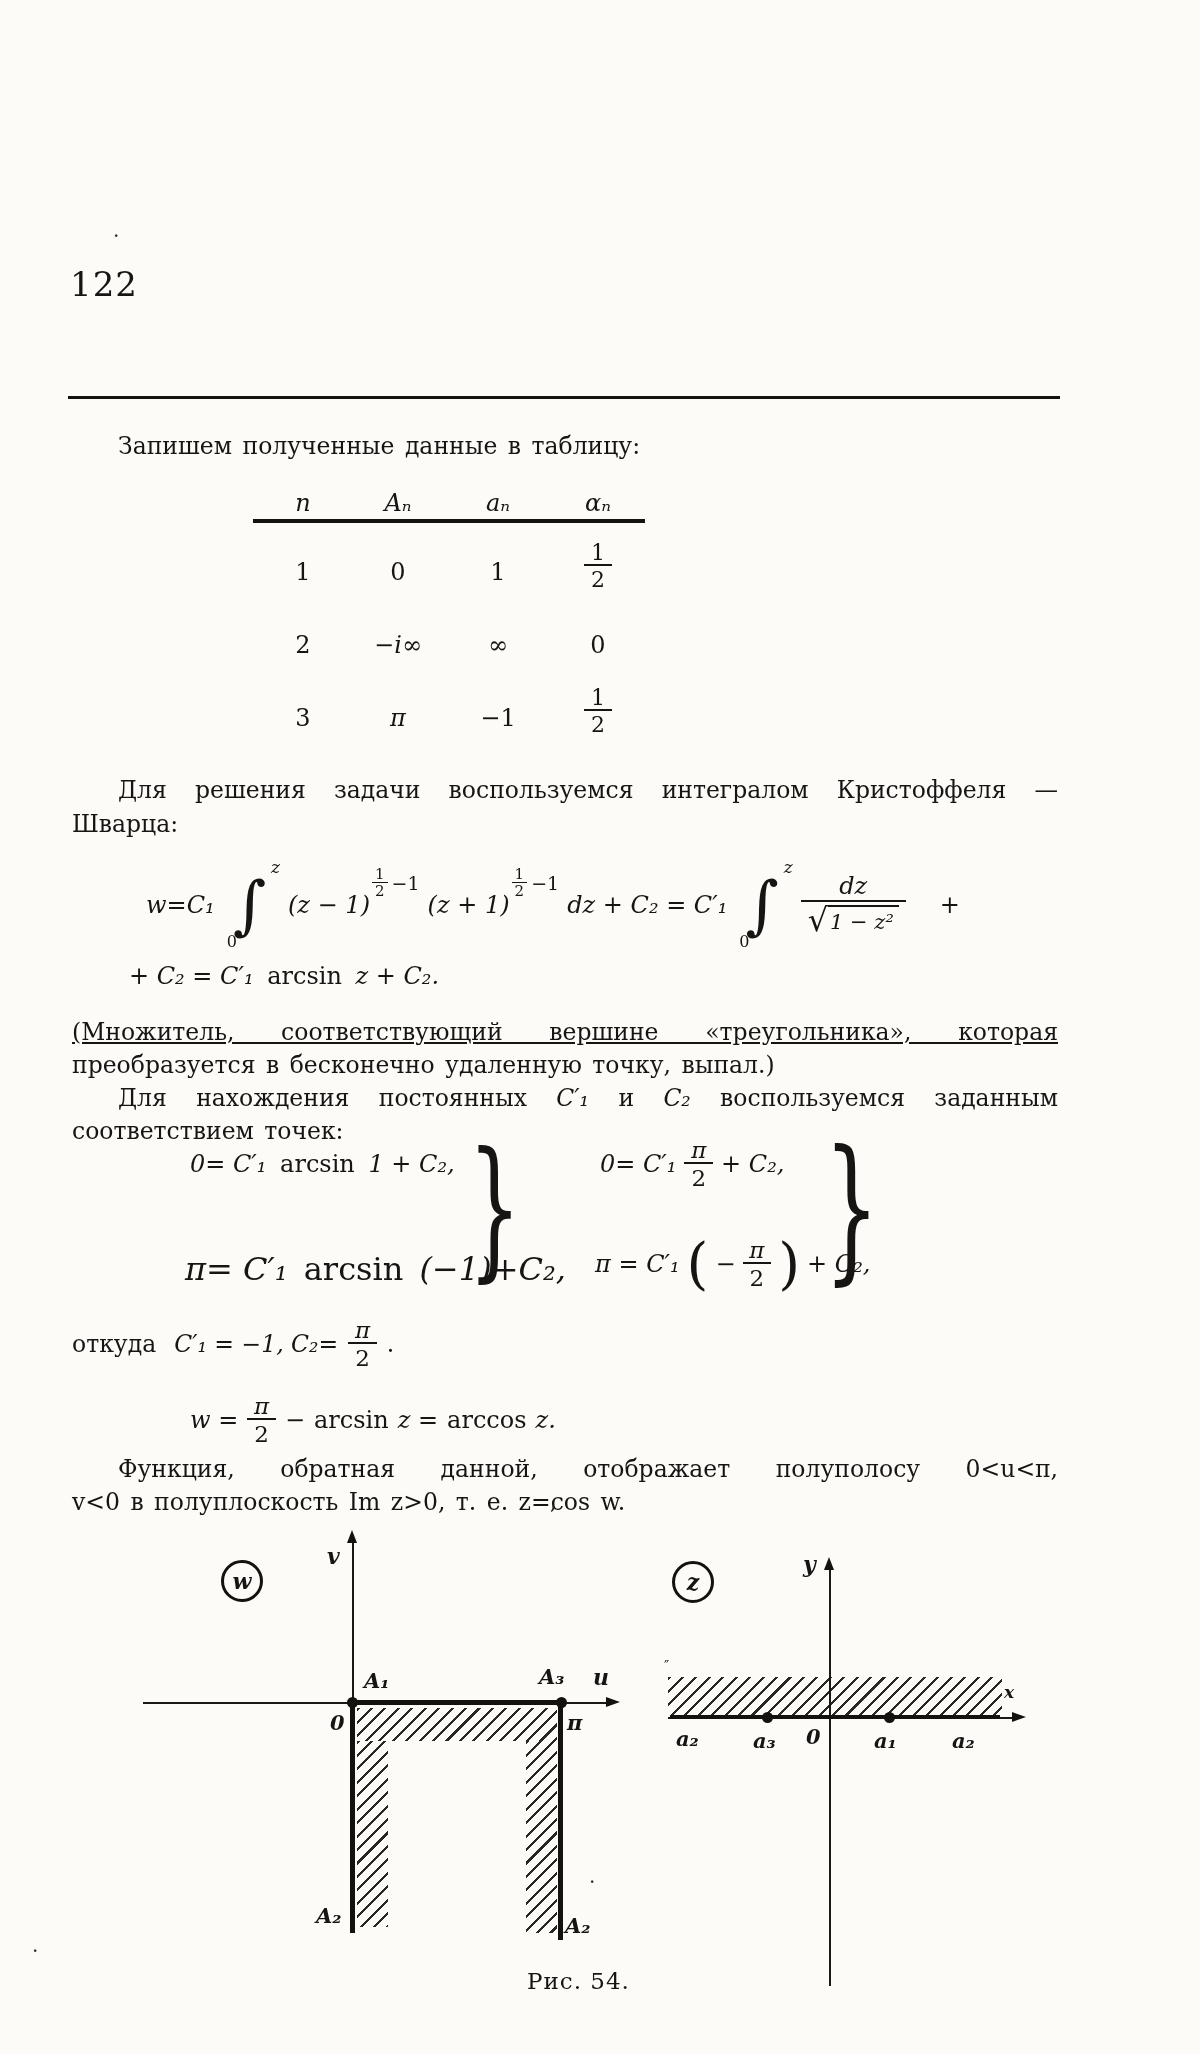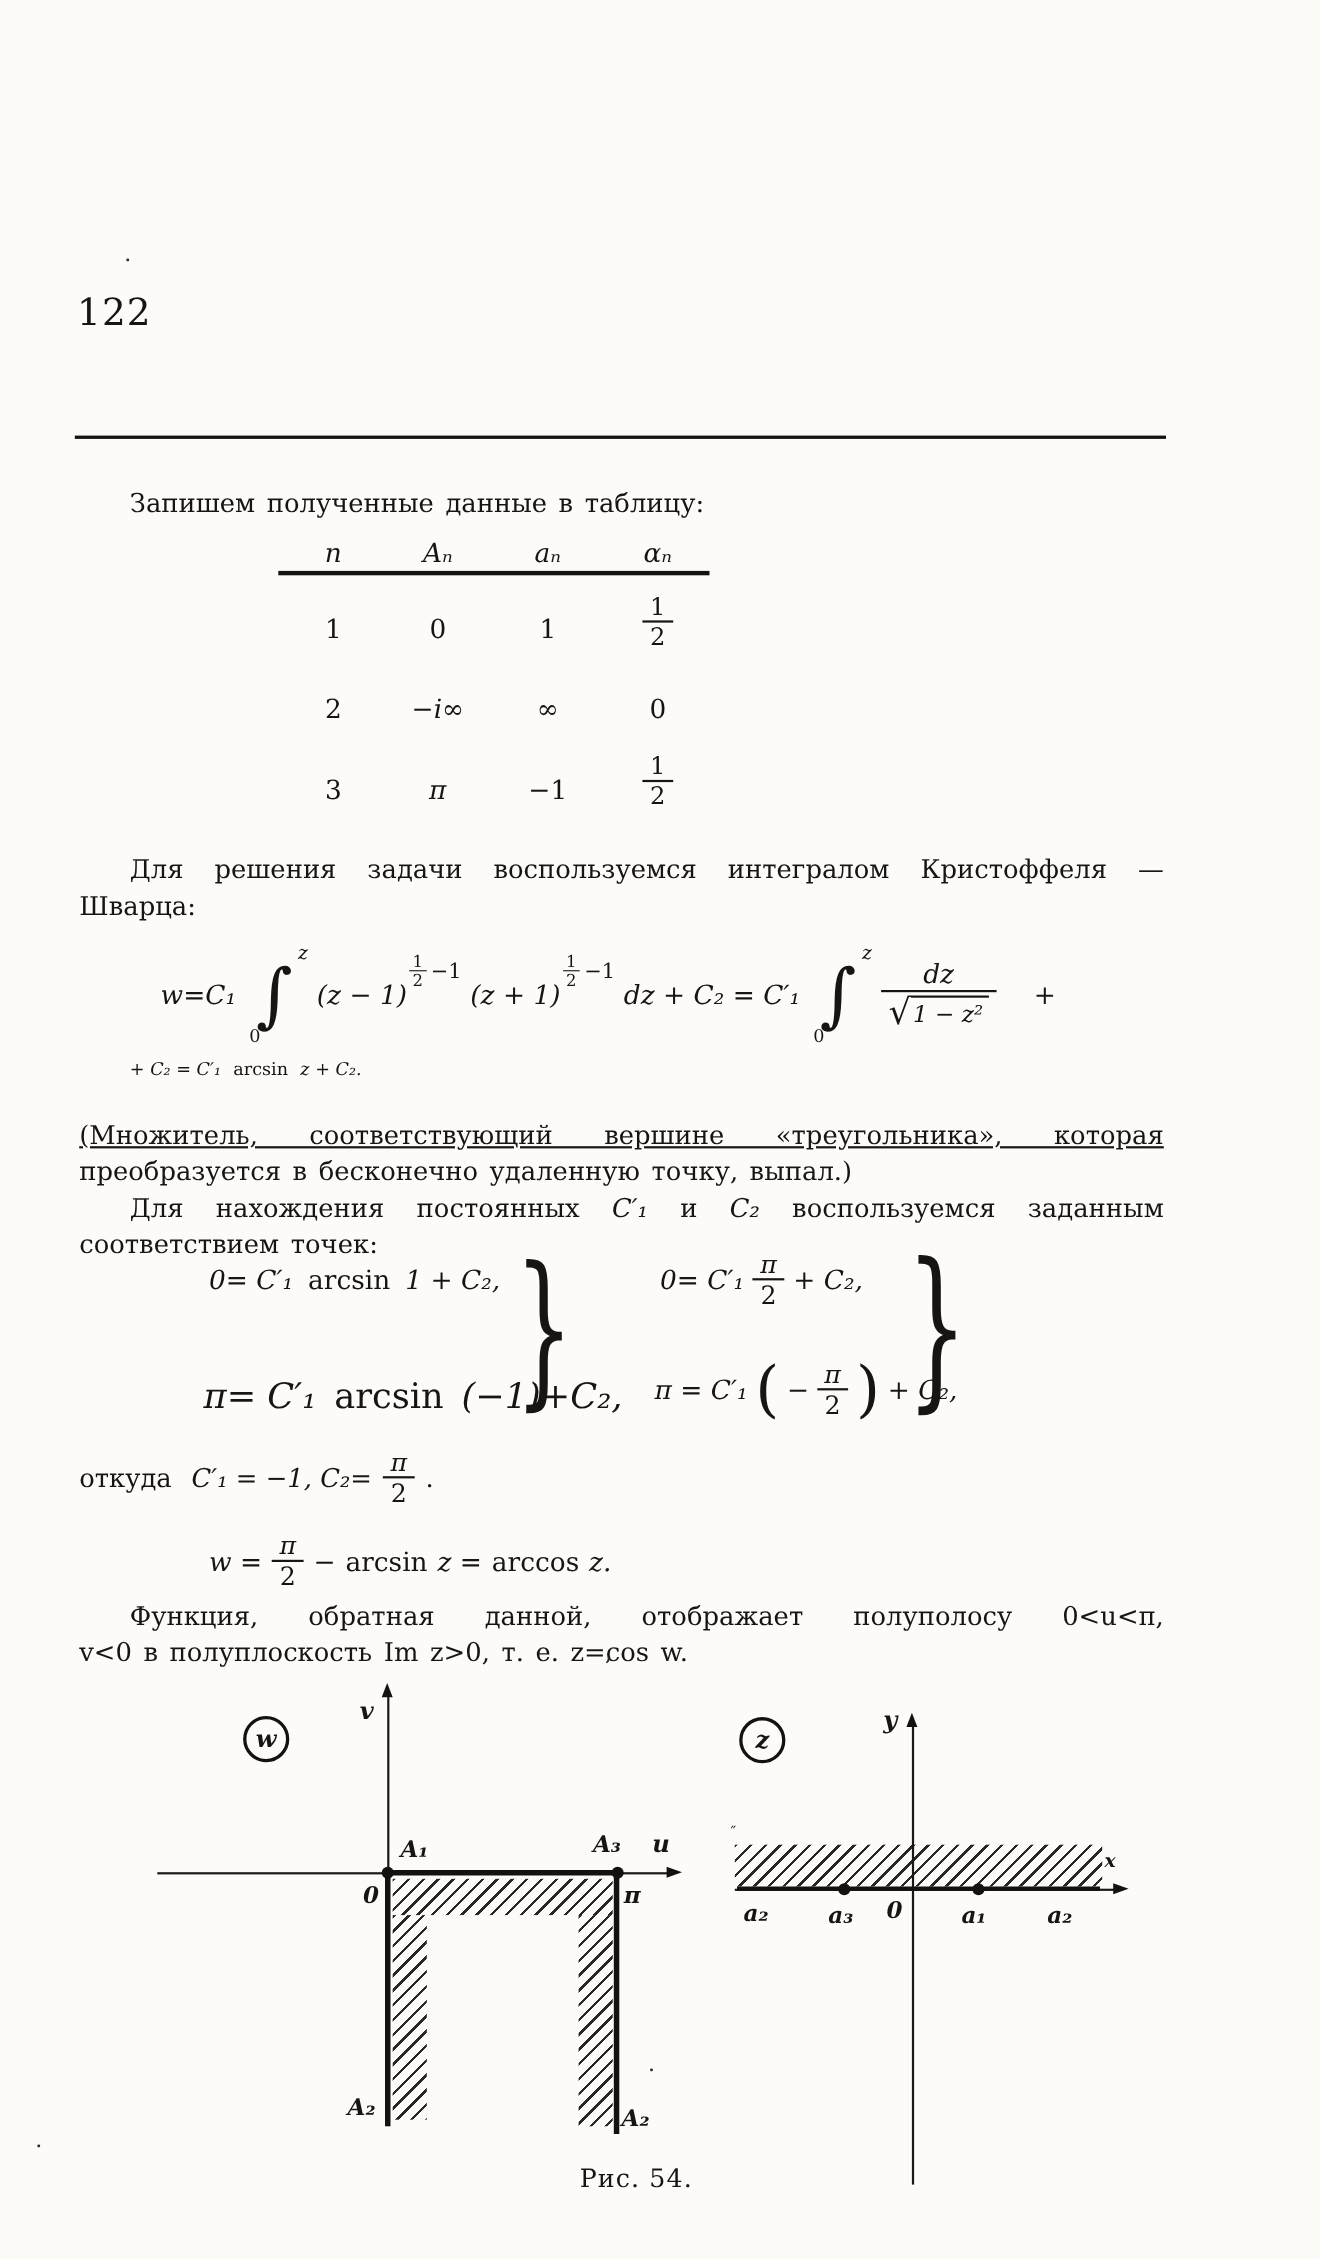--- a/index.html
+++ b/index.html
@@ -45,21 +45,21 @@
   .artifact{font-size:20px;color:#2a2825;}
 </style>
 </head>
 <body>
 
 <div class="page">
 
   <div class="abs pagenum" style="left:70px;top:264px;">122</div>
   <div class="abs rule" style="left:68px;top:396px;width:992px;height:3px;"></div>
 
-  <div class="abs t" style="left:118px;top:432px;margin-top:11px;">Запишем полученные данные в таблицу:</div>
+  <div class="abs t" style="left:118px;top:432px;">Запишем полученные данные в таблицу:</div>
 
   <div class="abs tc m" style="left:268px;top:489px;">n</div>
   <div class="abs tc m" style="left:363px;top:489px;">Aₙ</div>
   <div class="abs tc m" style="left:463px;top:489px;">aₙ</div>
   <div class="abs tc m" style="left:563px;top:489px;">αₙ</div>
   <div class="abs rule" style="left:253px;top:519px;width:392px;height:3.5px;"></div>
 
   <div class="abs tc" style="left:268px;top:558px;">1</div>
   <div class="abs tc" style="left:363px;top:558px;">0</div>
   <div class="abs tc" style="left:463px;top:558px;">1</div>
@@ -121,21 +121,21 @@
       <span class="fnum m">dz</span>
       <span class="fden">
         <span class="sqrtwrap">
           <span class="sqrtsym">√</span>
           <span class="sqrtbody m">1 − z²</span>
         </span>
       </span>
     </span>
     <span class="m" style="margin-left:34px;">+</span>
   </div>
-  <div class="abs" style="left:118px;top:962px;font-size:16px;text-align:center;">
+  <div class="abs" style="left:129px;top:962px;font-size:24px;text-align:center;">
     <span class="m">+ C₂ = C′₁</span>
     <span class="fn" style="margin:0 6px;">arcsin</span>
     <span class="m">z + C₂.</span>
   </div>
 
   <div class="abs t just" style="left:72px;top:1018px;width:986px;text-decoration:underline;">(Множитель, соответствующий вершине «треугольника», которая</div>
   <div class="abs t just" style="left:72px;top:1084px;width:986px;text-indent:46px;">
     <span>Для нахождения постоянных</span>
     <span class="m">C′₁</span>
     <span>и</span>

